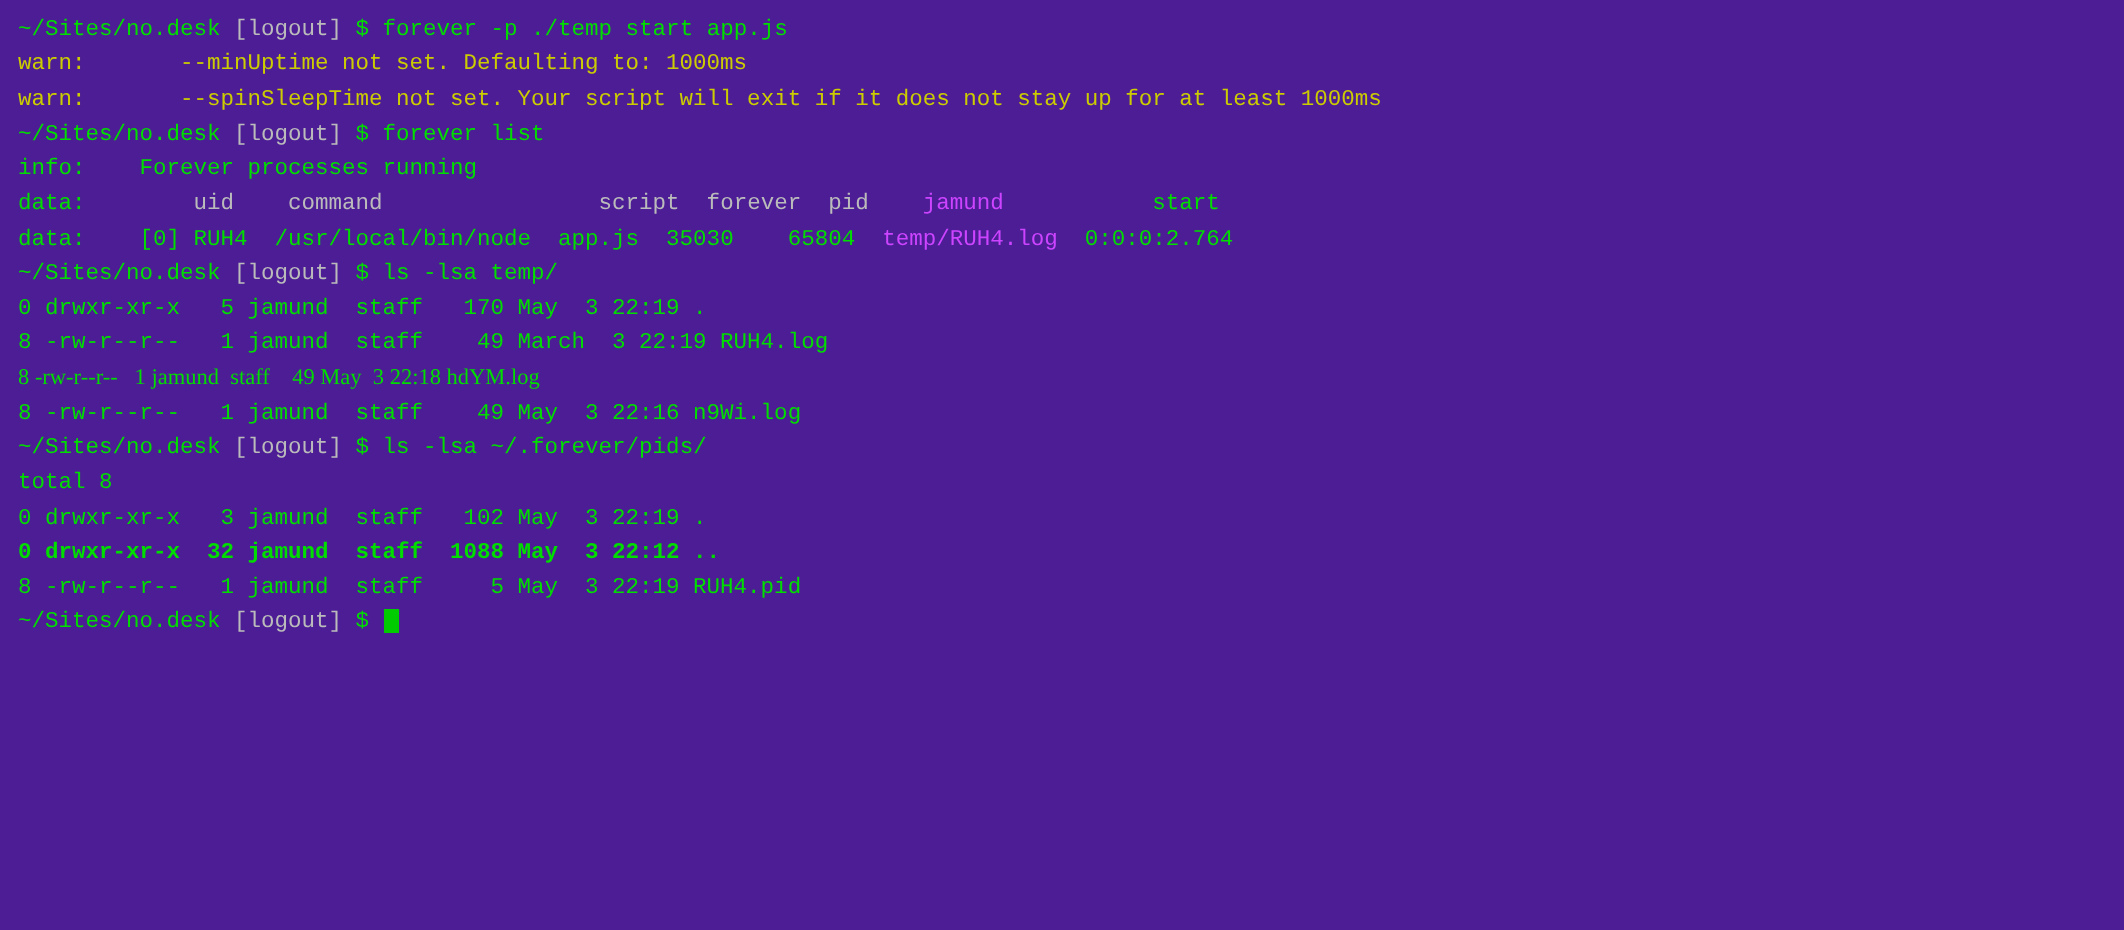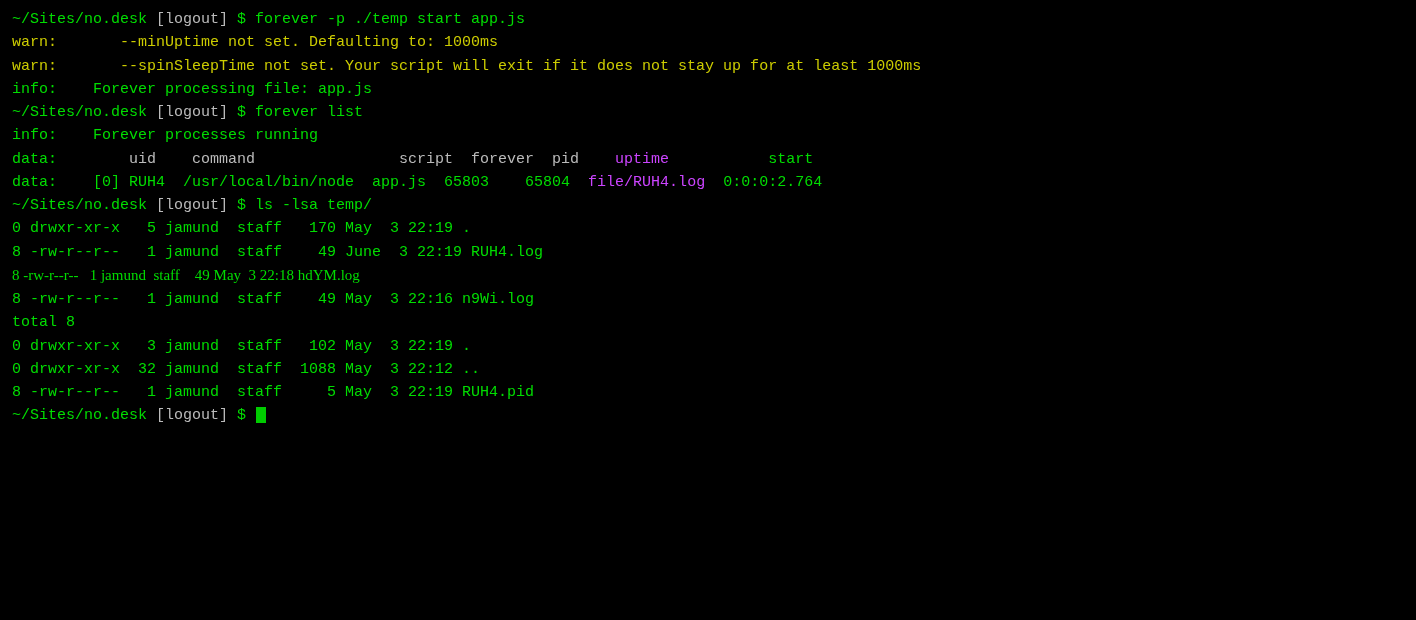--- a/index.html
+++ b/index.html
@@ -6,21 +6,21 @@
     body {
       background: #0d1117;
       width: 1416px;
       height: 620px;
       overflow: hidden;
       font-family: 'Courier New', Courier, monospace;
       font-size: 15px;
       line-height: 1.55;
     }
     .terminal {
-      background: #000000;
+      background: #4c1d95;
       width: 100%;
       height: 100%;
       padding: 8px 12px;
       overflow: hidden;
     }
     .line {
       white-space: pre;
       display: block;
     }
     .cursor {
@@ -37,29 +37,29 @@
     }
   </style>
 </head>
 <body>
 
 <div class="terminal">
   <div id="terminal-content">
       <div class="line"><span style="color: rgb(0, 221, 0);">~/Sites/no.desk </span><span style="color: rgb(187, 187, 187);">[logout]</span><span style="color: rgb(0, 221, 0);"> $ forever -p ./temp start app.js</span></div>
       <div class="line"><span style="color: rgb(204, 204, 0);">warn:</span><span style="color: rgb(204, 204, 0);">	    --minUptime not set. Defaulting to: 1000ms</span></div>
       <div class="line"><span style="color: rgb(204, 204, 0);">warn:</span><span style="color: rgb(204, 204, 0);">	    --spinSleepTime not set. Your script will exit if it does not stay up for at least 1000ms</span></div>
-      <div class="line"><span style="color: rgb(0, 221, 0);">info:</span><span style="color: rgb(0, 221, 0);">    Forever processing file: app.js</span></div>
       <div class="line"><span style="color: rgb(0, 221, 0);">~/Sites/no.desk </span><span style="color: rgb(187, 187, 187);">[logout]</span><span style="color: rgb(0, 221, 0);"> $ forever list</span></div>
       <div class="line"><span style="color: rgb(0, 221, 0);">info:</span><span style="color: rgb(0, 221, 0);">    Forever processes running</span></div>
-      <div class="line"><span style="color: rgb(0, 221, 0);">data:</span><span style="color: rgb(187, 187, 187);">        uid    command                script  forever  pid    </span><span style="color: rgb(204, 68, 255);">uptime</span><span style="color: rgb(187, 187, 187);">           </span><span style="color: rgb(0, 221, 0);">start</span></div>
-      <div class="line"><span style="color: rgb(0, 221, 0);">data:</span><span style="color: rgb(0, 221, 0);">    [0] RUH4  /usr/local/bin/node  app.js  65803    65804  </span><span style="color: rgb(204, 68, 255);">file/RUH4.log</span><span style="color: rgb(0, 221, 0);">  0:0:0:2.764</span></div>
+      <div class="line"><span style="color: rgb(0, 221, 0);">data:</span><span style="color: rgb(187, 187, 187);">        uid    command                script  forever  pid    </span><span style="color: rgb(204, 68, 255);">jamund</span><span style="color: rgb(187, 187, 187);">           </span><span style="color: rgb(0, 221, 0);">start</span></div>
+      <div class="line"><span style="color: rgb(0, 221, 0);">data:</span><span style="color: rgb(0, 221, 0);">    [0] RUH4  /usr/local/bin/node  app.js  35030    65804  </span><span style="color: rgb(204, 68, 255);">temp/RUH4.log</span><span style="color: rgb(0, 221, 0);">  0:0:0:2.764</span></div>
       <div class="line"><span style="color: rgb(0, 221, 0);">~/Sites/no.desk </span><span style="color: rgb(187, 187, 187);">[logout]</span><span style="color: rgb(0, 221, 0);"> $ ls -lsa temp/</span></div>
       <div class="line"><span style="color: rgb(0, 221, 0);">0 drwxr-xr-x   5 jamund  staff   170 May  3 22:19 .</span></div>
-      <div class="line"><span style="color: rgb(0, 221, 0);">8 -rw-r--r--   1 jamund  staff    49 June  3 22:19 RUH4.log</span></div>
+      <div class="line"><span style="color: rgb(0, 221, 0);">8 -rw-r--r--   1 jamund  staff    49 March  3 22:19 RUH4.log</span></div>
       <div class="line"><span style="color: rgb(0, 221, 0); font-family: Liberation Serif, serif;">8 -rw-r--r--   1 jamund  staff    49 May  3 22:18 hdYM.log</span></div>
       <div class="line"><span style="color: rgb(0, 221, 0);">8 -rw-r--r--   1 jamund  staff    49 May  3 22:16 n9Wi.log</span></div>
+      <div class="line"><span style="color: rgb(0, 221, 0);">~/Sites/no.desk </span><span style="color: rgb(187, 187, 187);">[logout]</span><span style="color: rgb(0, 221, 0);"> $ ls -lsa ~/.forever/pids/</span></div>
       <div class="line"><span style="color: rgb(0, 221, 0);">total 8</span></div>
       <div class="line"><span style="color: rgb(0, 221, 0);">0 drwxr-xr-x   3 jamund  staff   102 May  3 22:19 .</span></div>
-      <div class="line"><span style="color: rgb(0, 221, 0);">0 drwxr-xr-x  32 jamund  staff  1088 May  3 22:12 ..</span></div>
+      <div class="line"><span style="color: rgb(0, 221, 0); font-weight: bold;">0 drwxr-xr-x  32 jamund  staff  1088 May  3 22:12 ..</span></div>
       <div class="line"><span style="color: rgb(0, 221, 0);">8 -rw-r--r--   1 jamund  staff     5 May  3 22:19 RUH4.pid</span></div>
       <div class="line"><span style="color: rgb(0, 221, 0);">~/Sites/no.desk </span><span style="color: rgb(187, 187, 187);">[logout]</span><span style="color: rgb(0, 221, 0);"> $ </span><span class="cursor"></span></div>
     </div>
 </div>
 
 </body></html>

